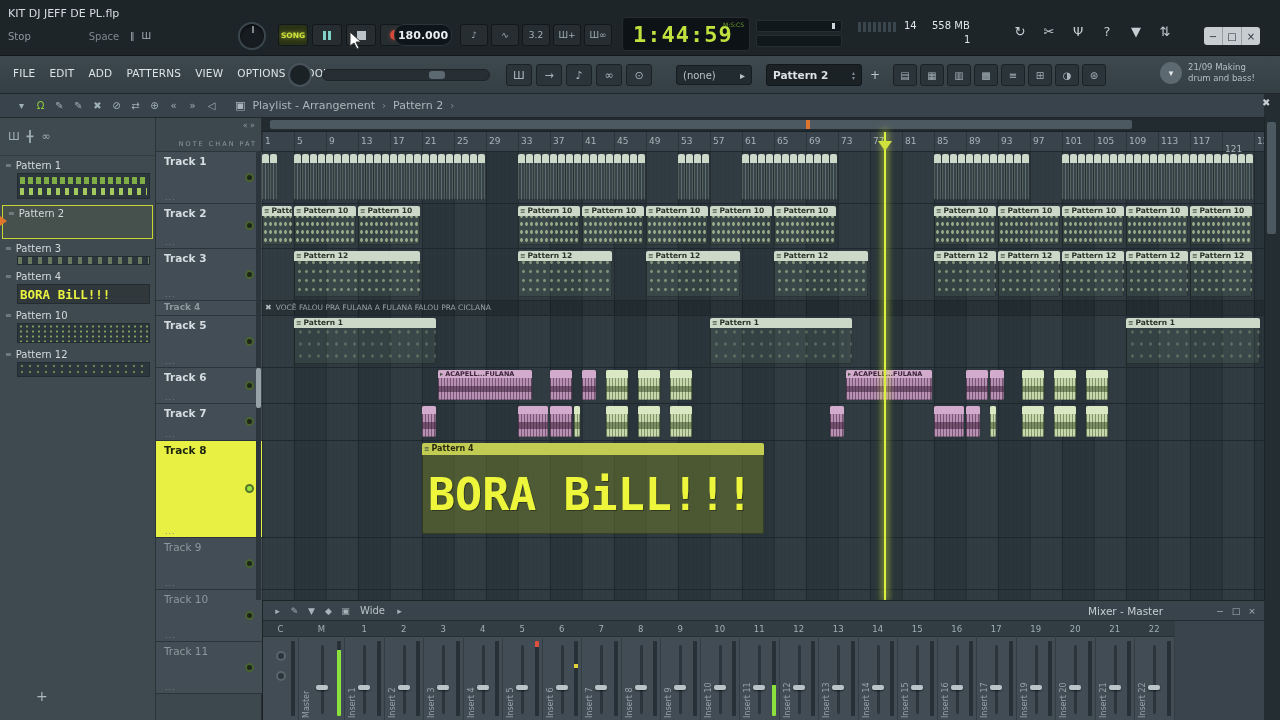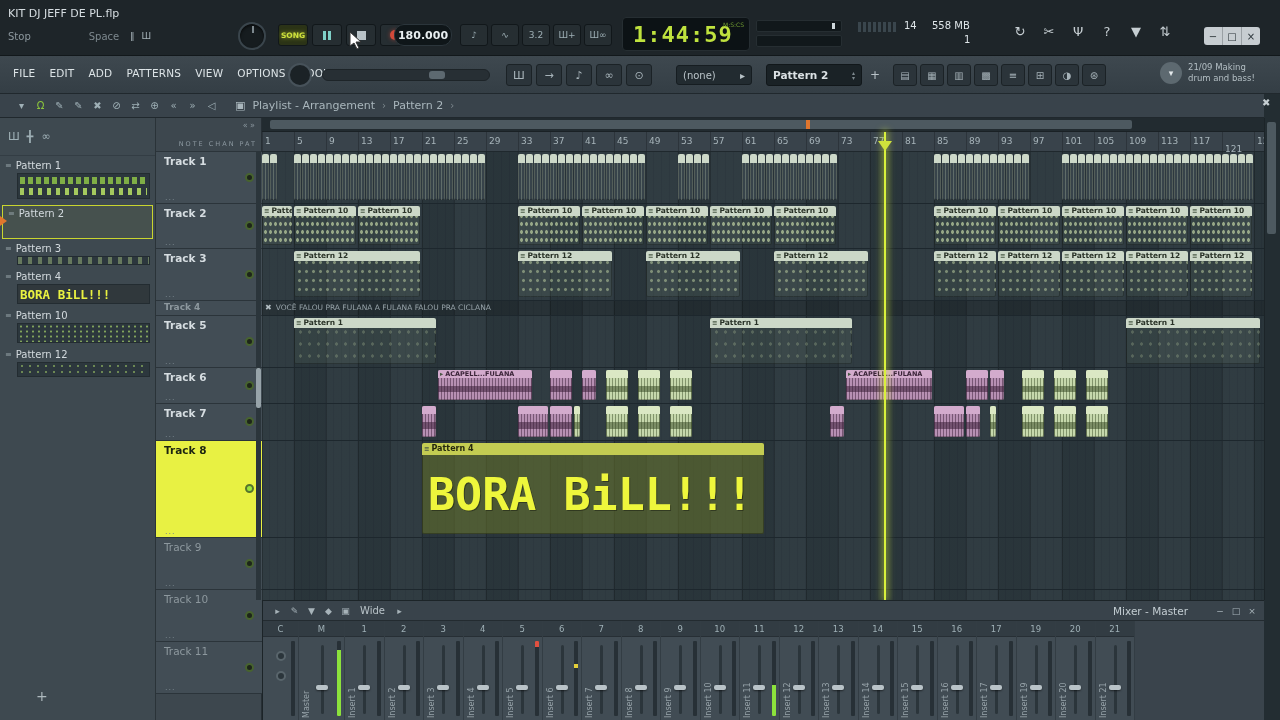--- a/index.html
+++ b/index.html
@@ -151,21 +151,21 @@
 
 #vscroll{position:absolute;left:1264px;top:118px;width:13px;height:482px;background:#28323
 8;border-left:1px solid #1c2428}
 #vscroll .h{position:absolute;left:2px;top:4px;width:9px;height:112px;background:#4d5960;border-radius:2px}
 
 
 #mixer{position:absolute;left:262px;top:600px;width:1002px;height:120px;background:#3e4950;z-index:40;border-top:1px solid #1c2428;border-left:1px solid #1c2428}
 #mixer-titlebar{position:relative;height:20px;background:#39434b;border-bottom:1px solid #232b30;display:flex;align-items:center;padding:0 6px;gap:2px}
 #mixer-titlebar .ic{width:17px;height:15px;font-size:9px}
 #wide-label{font-size:10px;color:#b9c3c8;margin:0 4px}
-#mixer-title{position:absolute;right:76px;font-size:10.5px;color:#c3cdd2}
+#mixer-title{position:absolute;right:101px;font-size:10.5px;color:#c3cdd2}
 #mixer-buttons{position:absolute;right:4px;display:flex}
 #mixer-buttons .ic{width:16px;height:15px;font-size:9px}
 #mixer-strips{position:absolute;left:0;top:20px;right:0;bottom:0;display:flex}
 .strip{position:relative;height:100%;border-right:1px solid #333d44;background:#414c54;flex:none}
 .strip.fill{flex:1;background:#3a444c;border:none}
 .chnum{height:16px;background:#323c43;border-bottom:1px solid #272f35;font-size:8.5px;color:#9fb0b6;display:flex;align-items:center;justify-content:center}
 .chbody{position:absolute;top:16px;left:0;right:0;bottom:0}
 .chlabel{position:absolute;left:3px;top:4px;bottom:2px;width:11px;writing-mode:vertical-rl;transform:rotate(180deg);font-size:8px;color:#97a3a9;white-space:nowrap;overflow:hidden}
 .fadtrack{position:absolute;left:50%;margin-left:-1px;top:8px;bottom:6px;width:3px;background:#2b353b;border-radius:2px}
 .fknob{position:absolute;left:50%;margin-left:-6px;top:48px;width:12px;height:5px;background:#b9c3c8;border-radius:2px;box-shadow:0 1px 2px rgba(0,0,0,.5)}
@@ -1389,17 +1389,26 @@
         </div>
         <div class="strip" data-name="mixer-channel-21" style="width: 39.5px;">
           <div class="chnum" data-name="mixer-channel-number">21</div>
           <div class="chbody" data-name="mixer-channel-body">
             <div class="chlabel" data-name="mixer-channel-label">Insert 21</div>
             <div class="fadtrack" data-name="mixer-fader-track"></div>
             <div class="fknob" data-name="mixer-fader-knob"></div>
             <div class="meter" data-name="mixer-meter"></div>
           </div>
         </div>
+        <div class="strip" data-name="mixer-channel-22" style="width: 39.5px;">
+          <div class="chnum" data-name="mixer-channel-number">22</div>
+          <div class="chbody" data-name="mixer-channel-body">
+            <div class="chlabel" data-name="mixer-channel-label">Insert 22</div>
+            <div class="fadtrack" data-name="mixer-fader-track"></div>
+            <div class="fknob" data-name="mixer-fader-knob"></div>
+            <div class="meter" data-name="mixer-meter"></div>
+          </div>
+        </div>
         <div class="strip fill" data-name="mixer-empty-area"></div>
       </div>
   </div>
 
 </div>
 
 </body></html>

